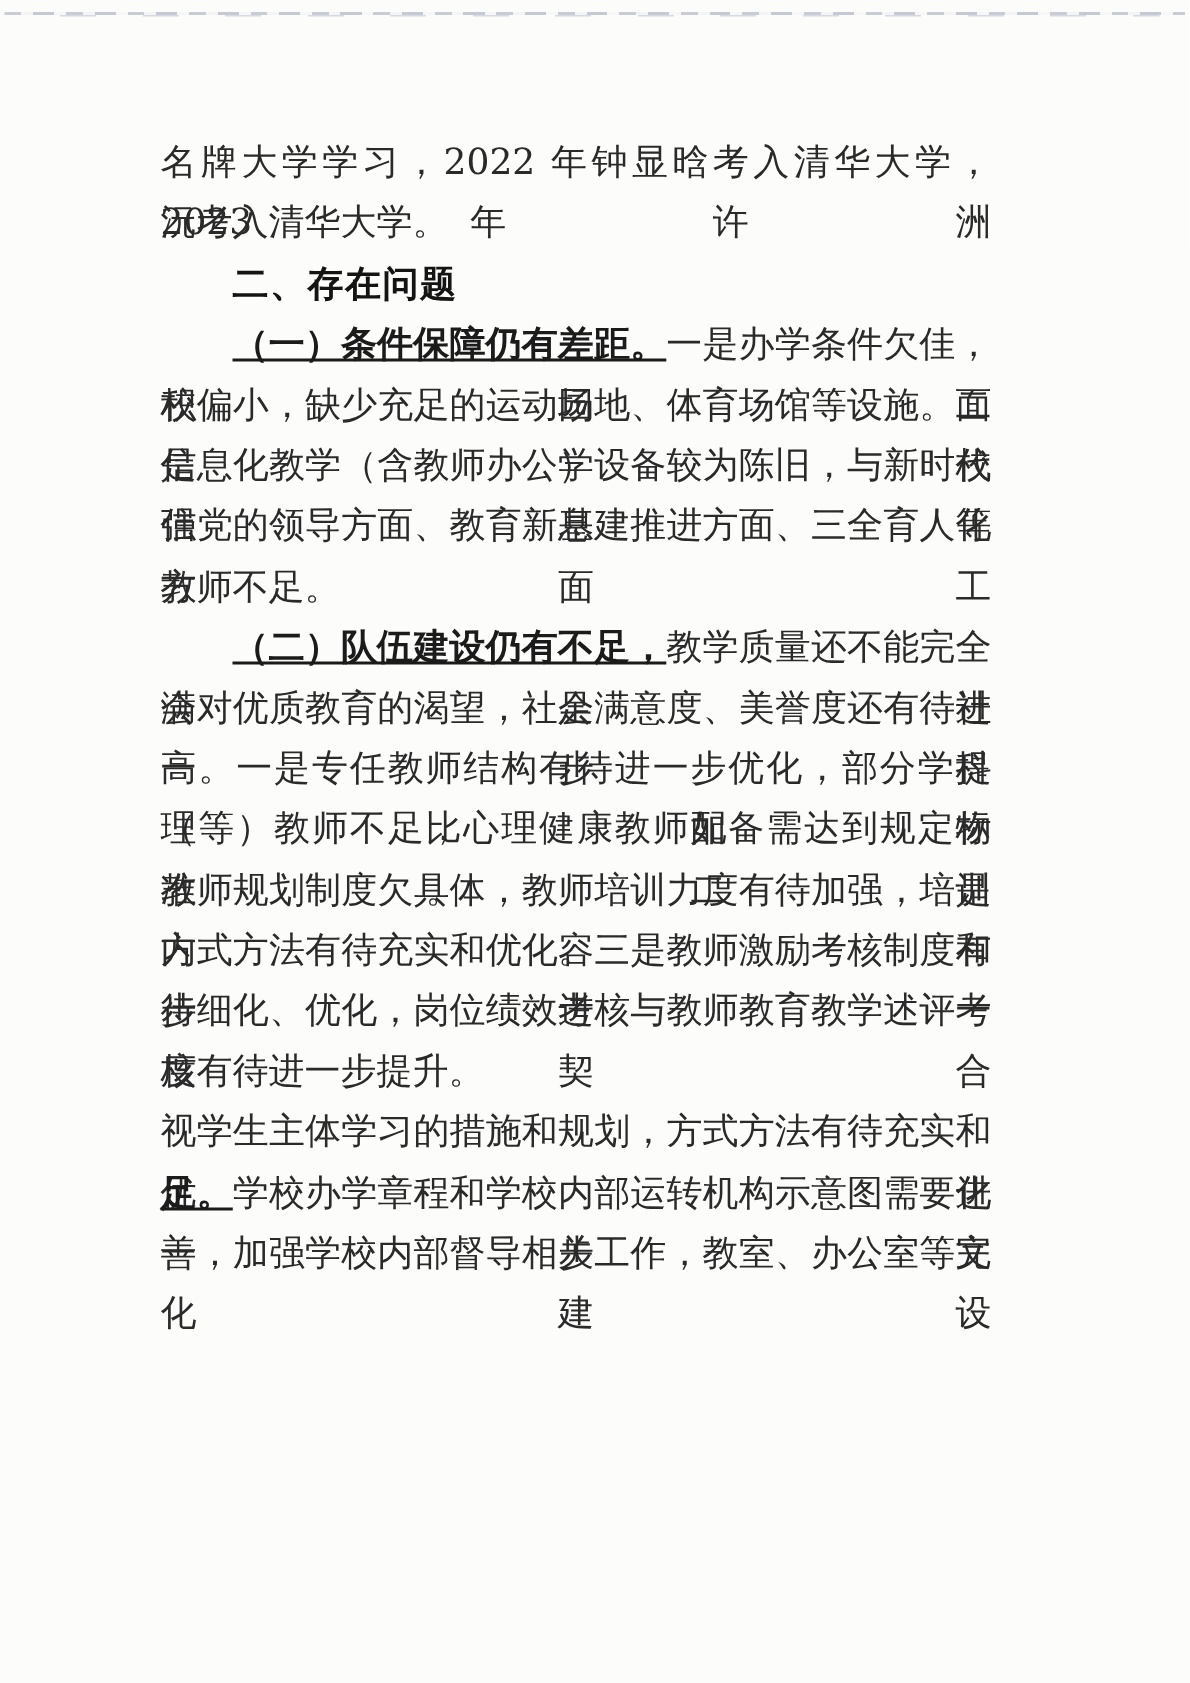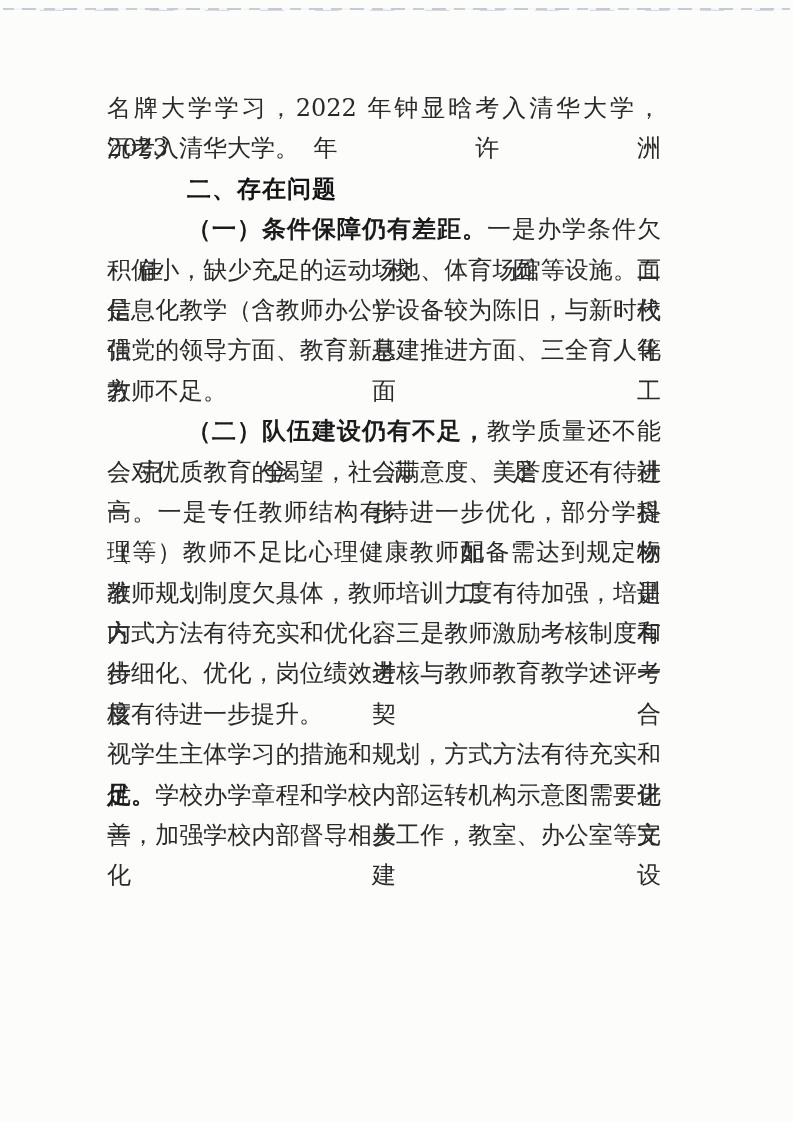--- a/index.html
+++ b/index.html
@@ -59,30 +59,30 @@
     text-align: justify;
     text-align-last: justify;
     text-justify: inter-character;
   }
   .align-left {
     text-align: center;
     text-align-last: left;
   }
   .indent {
     text-indent: 2em;
-    margin-left: 32px;
   }
   .seg-body {
     font-family: "DejaVu Serif", "Liberation Serif", serif;
     font-weight: 400;
   }
   .seg-lead, .seg-emphasis {
     font-family: "DejaVu Serif", "Liberation Serif", serif;
     font-weight: 700;
     color: #1b1b1b;
+    text-decoration: underline;
   }
   .seg-heading {
     font-family: "DejaVu Sans", "Liberation Sans", sans-serif;
     font-weight: 700;
     color: #141414;
     letter-spacing: 1px;
   }
 </style>
 </head>
 <body>

